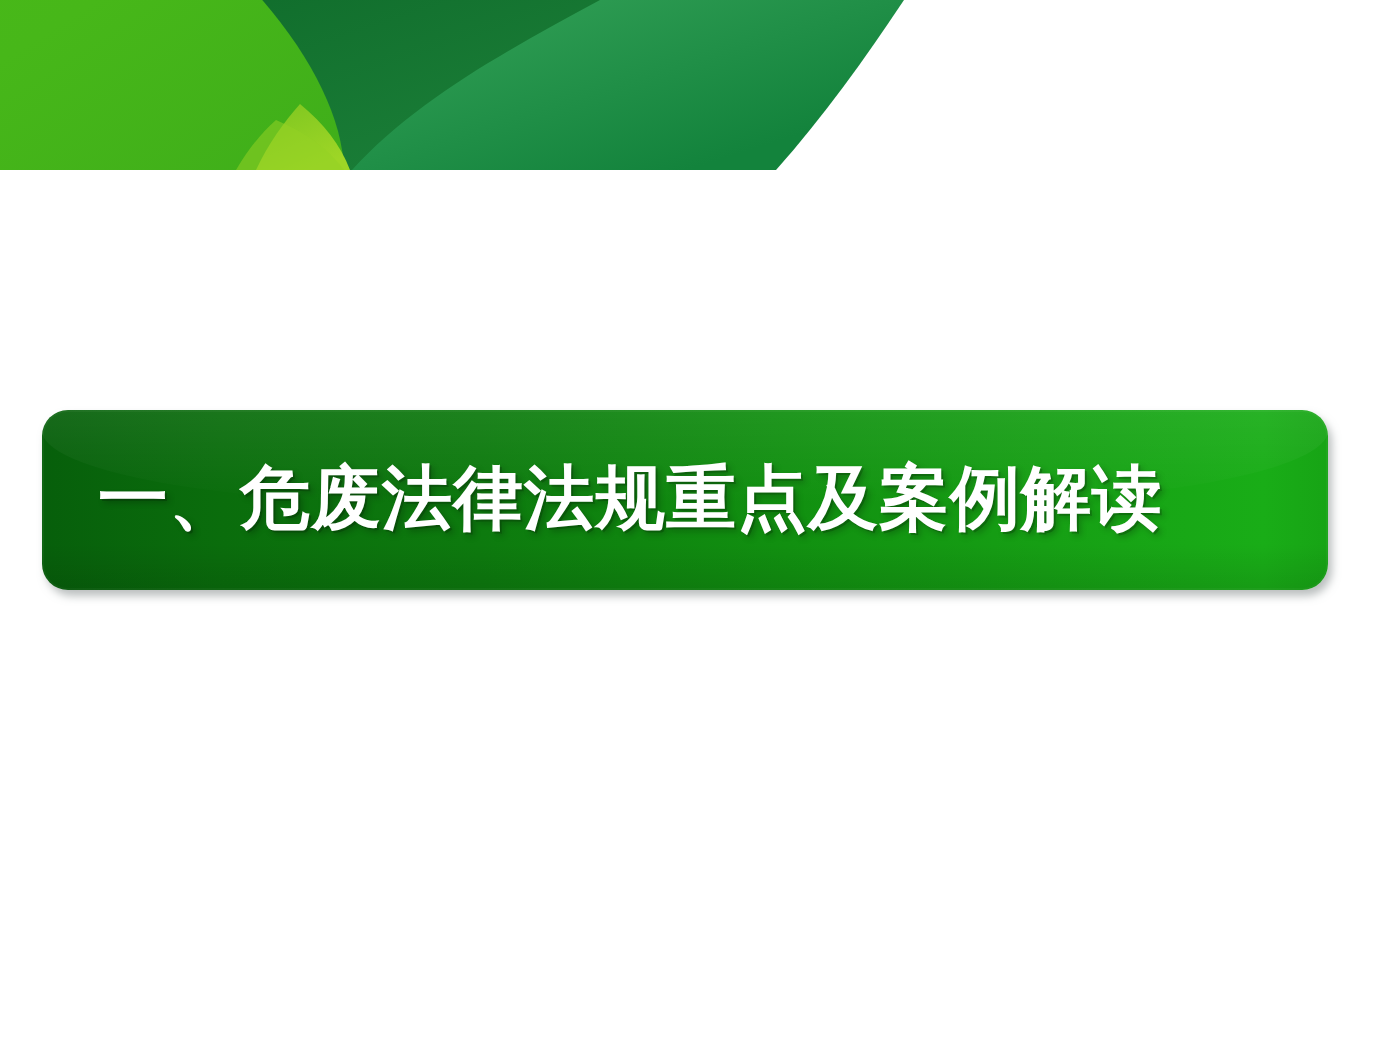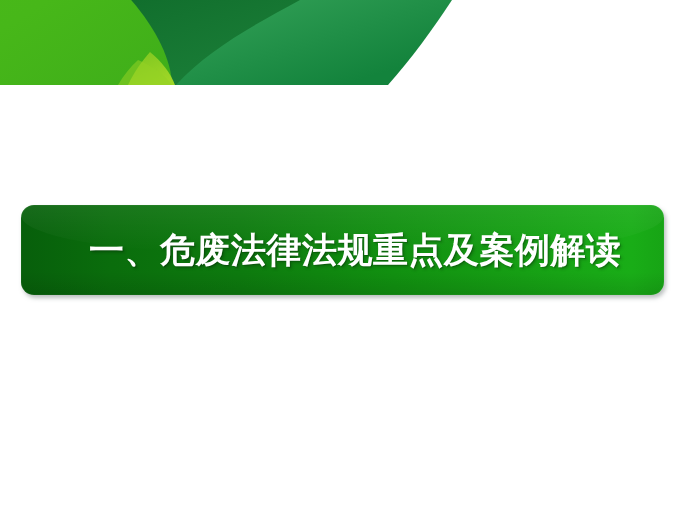--- a/index.html
+++ b/index.html
@@ -49,21 +49,21 @@
                 #119010 58%,
                 #169f14 78%,
                 #19ad17 95%,
                 #17a415 100%);
     box-shadow:
        2px 3px 4px rgba(120,128,128,0.50),
        0 0 0 1px rgba(255,255,255,0.04) inset;
     display: flex;
     align-items: center;
     box-sizing: border-box;
-    padding-left: 68px;
+    padding-left: 28px;
   }
   
   .title-banner::before {
     content: "";
     position: absolute;
     left: 0; top: 0; right: 0;
     height: 52%;
     border-radius: 13px 13px 40% 40% / 13px 13px 100% 100%;
     background: linear-gradient(180deg, rgba(255,255,255,0.065), rgba(255,255,255,0));
     pointer-events: none;

